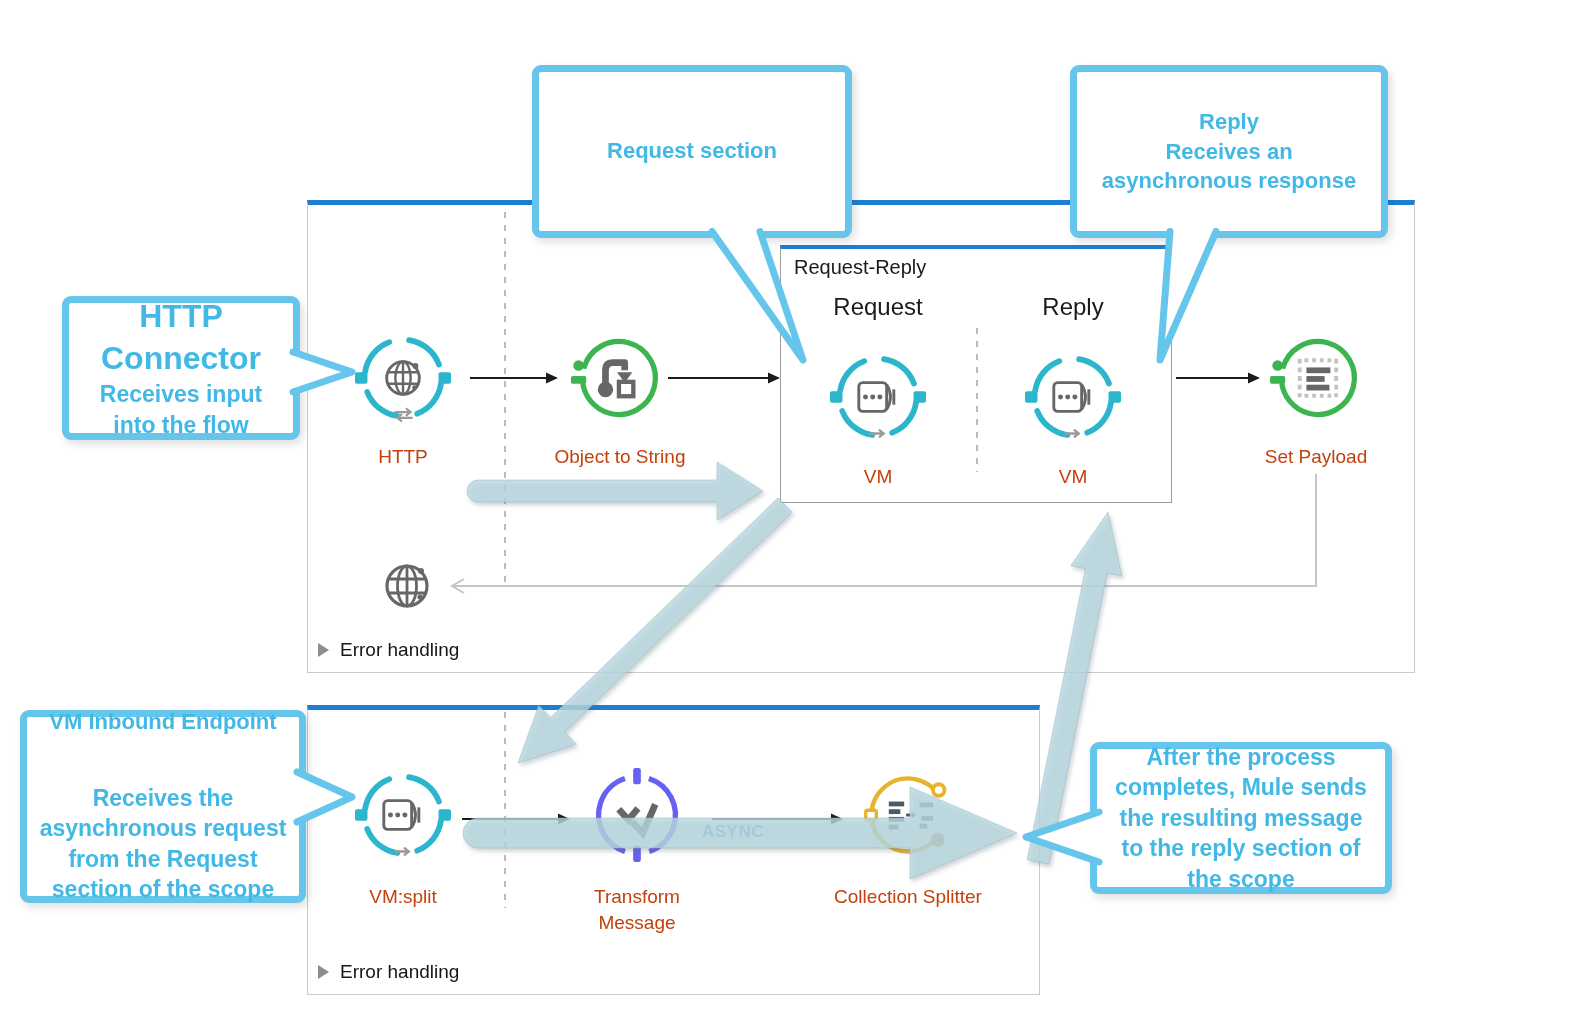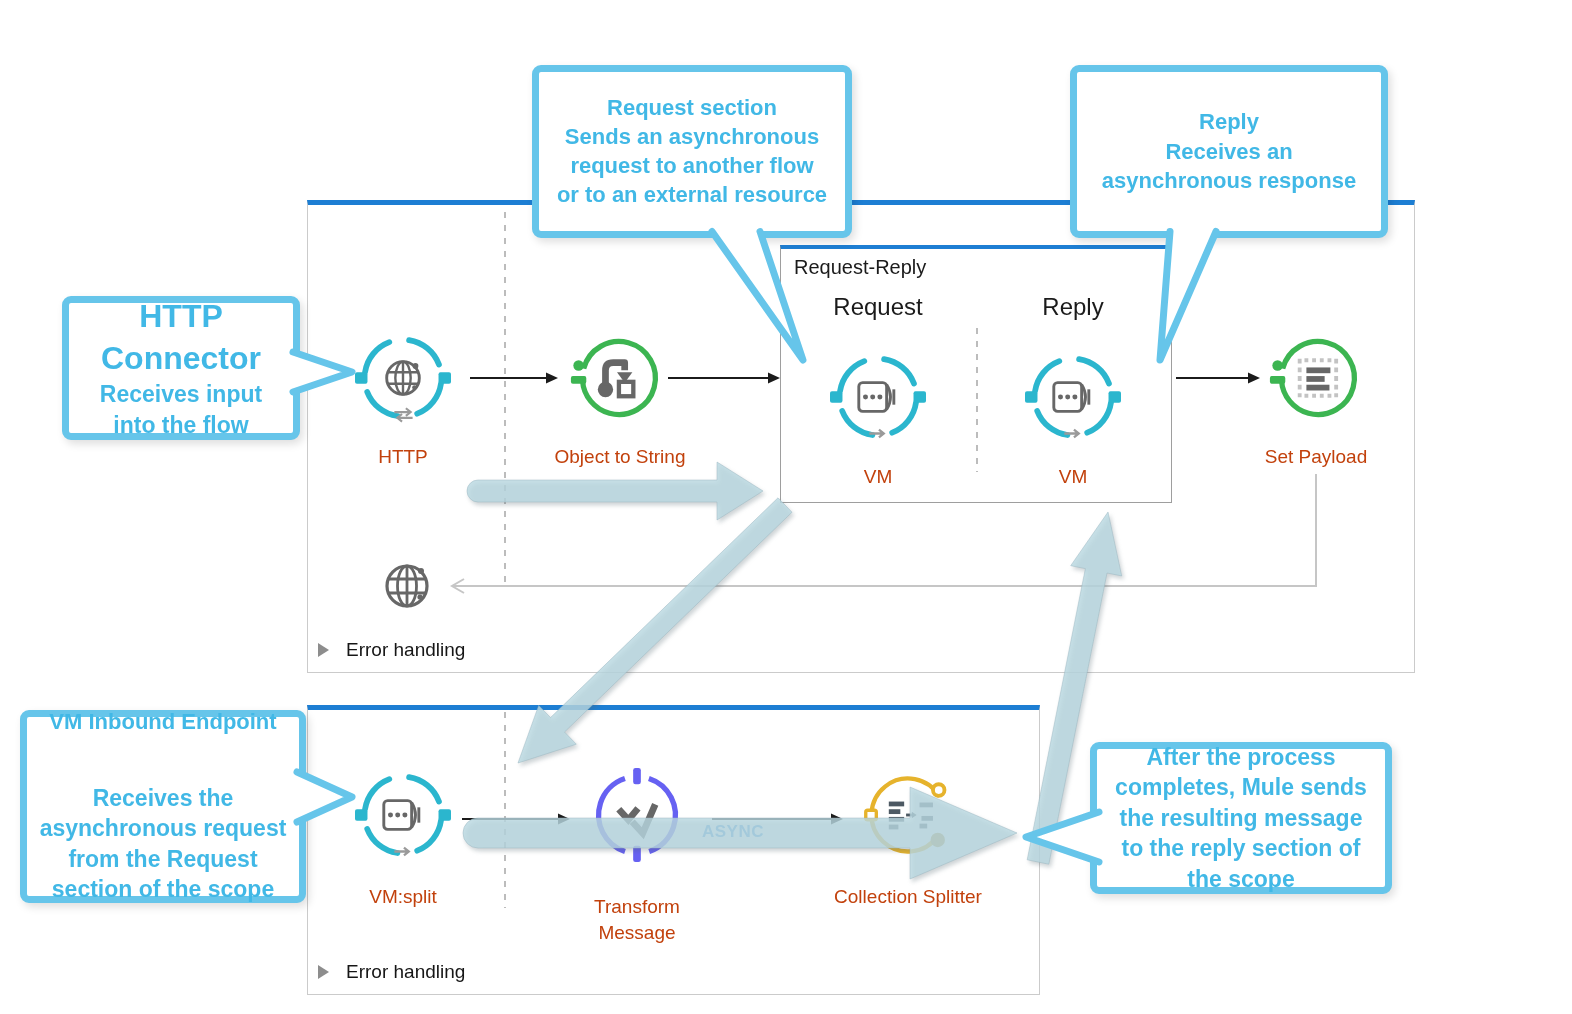--- a/index.html
+++ b/index.html
@@ -15,21 +15,21 @@
   .node{position:absolute;width:96px;height:96px;}
   .node svg{width:96px;height:96px;display:block;}
   .mini{position:absolute;width:48px;height:48px;}
   .mini svg{width:48px;height:48px;display:block;}
   .nlabel{position:absolute;width:240px;transform:translateX(-50%);text-align:center;
           font-size:19px;white-space:pre-line;line-height:1.35;color:#c2410c;}
   .scopetitle{position:absolute;font-size:20px;color:#1b1b1b;}
   .seclabel{position:absolute;width:160px;transform:translateX(-50%);text-align:center;font-size:24px;color:#1b1b1b;}
   .async{position:absolute;font-size:17px;font-weight:bold;letter-spacing:.5px;color:var(--async);}
 
-  .errrow{position:absolute;display:flex;align-items:center;gap:17px;justify-content:flex-end;}
+  .errrow{position:absolute;display:flex;align-items:center;gap:11px;justify-content:flex-end;}
   .tri{width:0;height:0;border-left:11px solid #8d8d8d;border-top:7px solid transparent;border-bottom:7px solid transparent;}
   .errtext{font-size:19px;color:#161616;}
 
   
   .callout{position:absolute;background:#fff;border:7px solid var(--co_border);border-radius:9px;
            box-sizing:border-box;display:flex;flex-direction:column;justify-content:center;align-items:center;
            text-align:center;color:var(--co_text);font-weight:bold;box-shadow:3px 4px 8px rgba(0,0,0,.13);}
   .co-title{font-size:32px;line-height:1.3;white-space:pre-line;}
   .co-title.sm{font-size:22px;}
   .co-body{font-size:23px;line-height:1.32;white-space:pre-line;}
@@ -193,21 +193,21 @@
 
   <div class="node" style="left:589px;top:767px;">
     <svg viewBox="0 0 100 100">
       <circle class="s-purple" cx="50" cy="50" r="40" fill="none" stroke-width="5.5" stroke-dasharray="100 25.6" transform="rotate(-72 50 50)"></circle>
       <rect class="f-purple" x="46" y="1" width="8" height="17" rx="2.5"></rect>
       <rect class="f-purple" x="46" y="82" width="8" height="17" rx="2.5"></rect>
       <path class="s-glyph" d="M31,44 L41,55 L51,43" stroke-width="7" stroke-linejoin="miter"></path>
       <path class="s-glyph" d="M45,57 L56,69 L69,39" stroke-width="7" stroke-linejoin="miter"></path>
     </svg>
   </div>
-  <div class="nlabel" style="left:637px;top:884px;margin-top:10px;">Transform
+  <div class="nlabel" style="left:637px;top:884px;">Transform
 Message</div>
 
   <div class="async" style="left:702px;top:822px;">ASYNC</div>
 
   <div class="node" style="left:860px;top:767px;">
     <svg viewBox="0 0 100 100">
       <path class="s-gold" d="M81.1,71.8 A38,38 0 1 1 82.9,31" fill="none" stroke-width="4.5"></path>
       <rect class="s-gold" x="6" y="45" width="11" height="10" rx="2" fill="#fff" stroke-width="3.5"></rect>
       <circle class="s-gold" cx="82" cy="24" r="6" fill="#fff" stroke-width="4"></circle>
       <circle class="f-olive" cx="81" cy="76" r="7.5"></circle>
@@ -237,23 +237,20 @@
   </svg>
 
   <div class="callout" style="left:62px;top:296px;width:238px;height:144px;">
     <div class="co-title">HTTP Connector</div>
     <div class="co-body">Receives input
 into the flow</div>
   </div>
 
   <div class="callout" style="left:532px;top:65px;width:320px;height:173px;">
     <div class="co-title sm">Request section</div>
-    <div class="co-body md">Sends an asynchronous
-request to another flow
-or to an external resource</div>
   </div>
 
   <div class="callout" style="left:1070px;top:65px;width:318px;height:173px;">
     <div class="co-title sm">Reply</div>
     <div class="co-body md">Receives an
 asynchronous response</div>
   </div>
 
   <div class="callout" style="left:20px;top:710px;width:286px;height:193px;gap:46px;">
     <div class="co-title sm">VM Inbound Endpoint</div>

